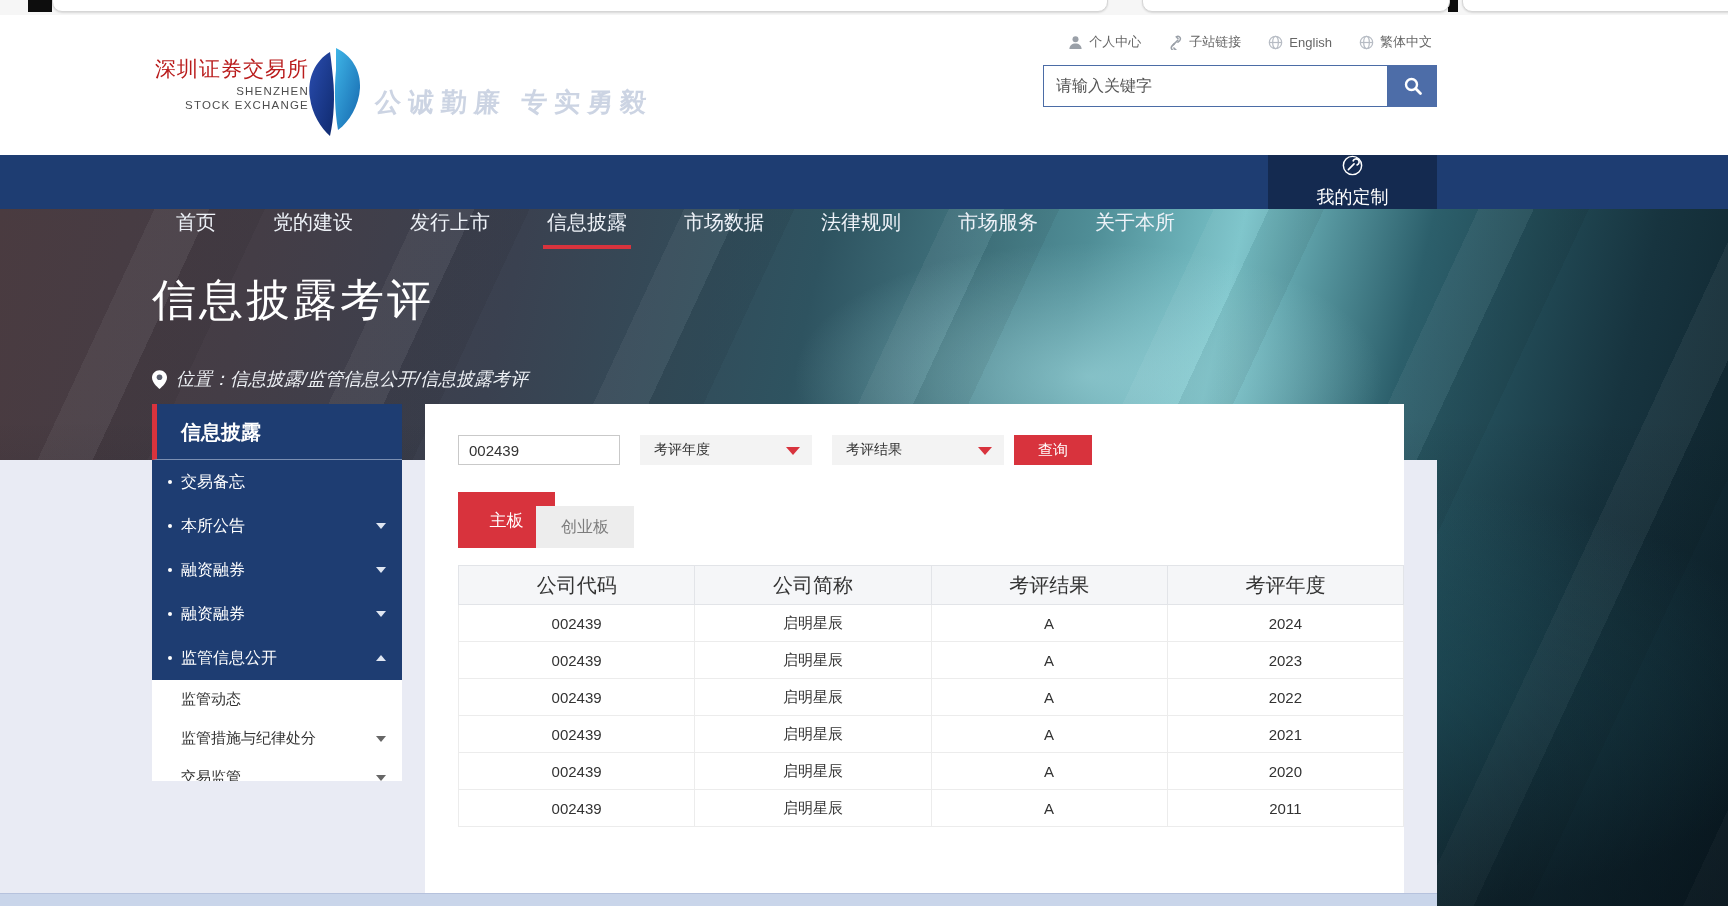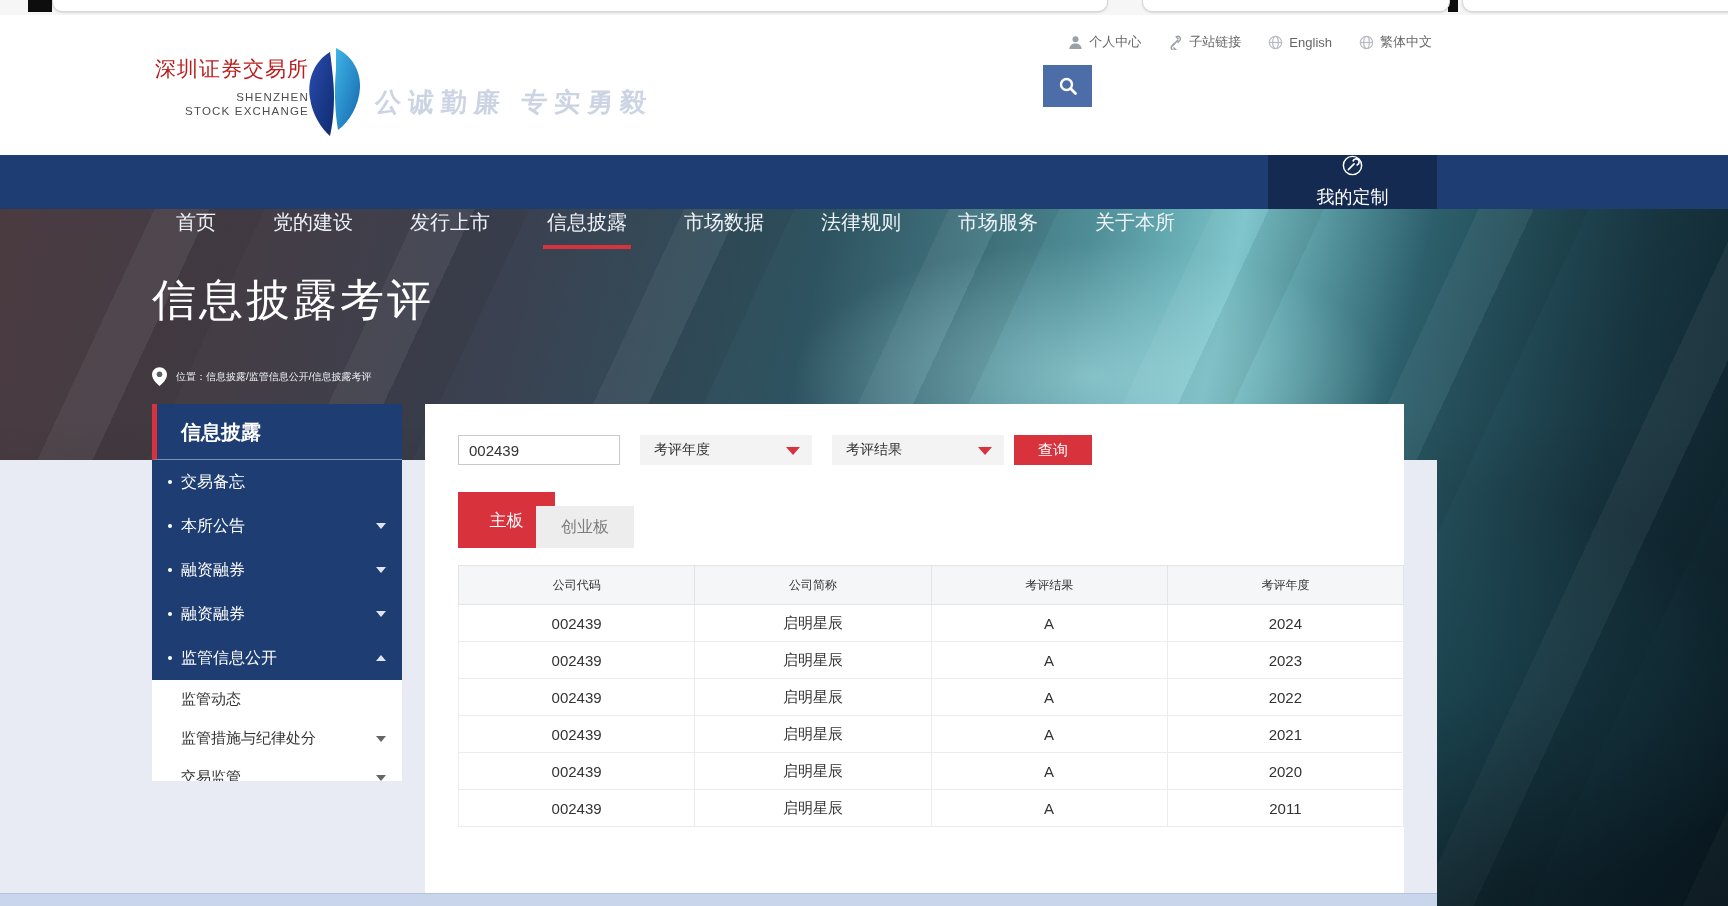--- a/index.html
+++ b/index.html
@@ -8,21 +8,21 @@
 
   
   .top-strip { position:absolute; left:0; top:0; width:1728px; height:15px; background:#f6f6f6; z-index:40; overflow:hidden; }
   .strip-dark { position:absolute; top:0; height:12px; background:#0d0d0d; }
   .strip-frag { position:absolute; top:-10px; height:22px; background:#fff; border:1px solid #d6d6d6; border-radius:10px; box-shadow:0 1px 2px rgba(0,0,0,.12); }
 
   
   .site-header { position:absolute; left:0; top:15px; width:1728px; height:140px; background:#fff; z-index:30; }
   .logo { position:absolute; left:155px; top:40px; }
   .logo-cn { font-size:21px; color:#b91c1c; letter-spacing:1px; font-weight:500; }
-  .logo-en { text-align:right; font-size:11.5px; color:#4d4d4d; letter-spacing:1.2px; line-height:1.25; margin-top:7px; }
+  .logo-en { text-align:right; font-size:11.5px; color:#4d4d4d; letter-spacing:1.2px; line-height:1.25; margin-top:1px; }
   .logo-mark { position:absolute; left:303px; top:33px; }
   .slogan { position:absolute; left:375px; top:70px; font-size:26px; font-weight:bold; color:#ccd4e3; letter-spacing:7px; transform:skewX(-5deg); }
 
   .utility { position:absolute; right:296px; top:18px; display:flex; gap:27px; align-items:center; }
   .utility-link { display:flex; align-items:center; gap:6px; font-size:13px; color:#666; cursor:pointer; }
   .utility-link svg { display:block; }
 
   .search-wrap { position:absolute; left:1043px; top:50px; display:flex; }
   .search-input { width:345px; height:42px; border:1px solid #4b6ca6; font-size:16px; padding:0 12px; color:#333; outline:none; }
   .search-input::placeholder { color:#555; }
@@ -39,21 +39,21 @@
   .hero { position:absolute; left:0; top:209px; width:1728px; height:697px; z-index:1;
     background:
       radial-gradient(ellipse 420px 190px at 63% 24%, rgba(170,225,230,.55), rgba(170,225,230,0) 70%),
       radial-gradient(ellipse 600px 300px at 80% 70%, rgba(40,110,125,.5), rgba(40,110,125,0) 70%),
       linear-gradient(103deg, #4a3b40 0%, #443d46 14%, #3a4150 28%, #2e5360 44%, #4f8d96 58%, #79c3c9 66%, #2c5f6b 76%, #17343f 88%, #0c1f28 100%); }
   .hero::before { content:""; position:absolute; inset:0;
     background:repeating-linear-gradient(115deg, rgba(255,255,255,0) 0 140px, rgba(255,255,255,.05) 140px 190px, rgba(0,0,0,.06) 190px 240px); }
   .hero::after { content:""; position:absolute; inset:0;
     background:linear-gradient(180deg, rgba(0,0,0,0) 30%, rgba(4,12,18,.5) 100%); }
   .hero-title { position:absolute; left:152px; top:62px; font-size:44px; color:#fff; font-weight:500; letter-spacing:3px; z-index:2; }
-  .breadcrumb { position:absolute; left:152px; top:158px; display:flex; align-items:center; gap:9px; color:#eef1f5; font-size:10px; z-index:2; }
+  .breadcrumb { position:absolute; left:152px; top:158px; display:flex; align-items:center; gap:9px; color:#eef1f5; font-size:18px; z-index:2;font-style:italic; }
 
   
   .lavender { position:absolute; left:0; top:460px; width:1437px; height:446px; background:#e9ebf4; z-index:2; }
   .hscrollbar { position:absolute; left:0; top:893px; width:1437px; height:13px; background:#c9d5ea; border-top:1px solid #b6c2dd; z-index:6; }
 
   
   .sidebar { position:absolute; left:152px; top:404px; width:250px; z-index:5; }
   .sb-header { height:56px; background:#1e3d72; border-left:5px solid #d8333d; color:#fff; font-size:20px; font-weight:bold; line-height:56px; padding-left:24px; border-bottom:1px solid rgba(200,212,232,.55); }
   .sb-items { background:#1e3d72; }
   .sb-item { position:relative; height:44px; display:flex; align-items:center; padding-left:29px; color:#fff; font-size:16px; cursor:pointer; }
@@ -70,21 +70,21 @@
   .code-input { position:absolute; left:33px; top:31px; width:162px; height:30px; border:1px solid #c9c9c9; font-size:15px; padding:0 10px; color:#333; outline:none; }
   .dropdown { position:absolute; top:31px; width:172px; height:30px; background:#f3f3f3; display:flex; align-items:center; padding-left:14px; font-size:14px; color:#333; cursor:pointer; }
   .dd-year { left:215px; } .dd-result { left:407px; }
   .dd-tri { position:absolute; right:12px; top:12px; width:0; height:0; border-left:7px solid transparent; border-right:7px solid transparent; border-top:8px solid #d8333d; }
   .query-btn { position:absolute; left:589px; top:31px; width:78px; height:30px; background:#d8333d; color:#fff; border:none; font-size:15px; cursor:pointer; font-family:inherit; }
 
   .tab-main { position:absolute; left:33px; top:88px; width:97px; height:56px; background:#d8333d; color:#ffffff; font-size:17px; display:flex; align-items:center; justify-content:center; cursor:pointer; }
   .tab-gem  { position:absolute; left:111px; top:102px; width:98px; height:42px; background:#ededed; color:#7c7c7c; font-size:16px; display:flex; align-items:center; justify-content:center; cursor:pointer; }
 
   .result-table { position:absolute; left:33px; top:161px; width:946px; border-collapse:collapse; table-layout:fixed; }
-  .result-table th { height:39px; background:#f5f6f8; border:1px solid #e2e4e8; font-size:12px; color:#333; font-weight:400; }
+  .result-table th { height:39px; background:#f5f6f8; border:1px solid #e2e4e8; font-size:20px; color:#333; font-weight:400; }
   .result-table td { height:37px; border:1px solid #ececec; font-size:15px; color:#333; text-align:center; background:#fff; }
 </style>
 </head>
 <body>
 
 <div class="top-strip">
   <div class="strip-dark" style="left:28px;width:24px;"></div>
   <div class="strip-dark" style="left:1448px;width:10px;"></div>
   <div class="strip-frag" style="left:52px;width:1056px;"></div>
   <div class="strip-frag" style="left:1142px;width:308px;"></div>
@@ -149,20 +149,21 @@
             <circle cx="8" cy="8" r="6.6"></circle>
             <ellipse cx="8" cy="8" rx="3" ry="6.6"></ellipse>
             <line x1="1.4" y1="8" x2="14.6" y2="8"></line>
           </g>
         </svg>
         <span>繁体中文</span>
       </div>
     </div>
 
   <div class="search-wrap">
+    <input class="search-input" type="text" placeholder="请输入关键字" style="">
     <button class="search-btn">
       <svg width="20" height="20" viewBox="0 0 20 20">
         <circle cx="8.5" cy="8.5" r="5.5" fill="none" stroke="#fff" stroke-width="2.4"></circle>
         <line x1="12.8" y1="12.8" x2="17.5" y2="17.5" stroke="#fff" stroke-width="2.8" stroke-linecap="round"></line>
       </svg>
     </button>
   </div>
 </div>
 
 <nav class="navbar">

